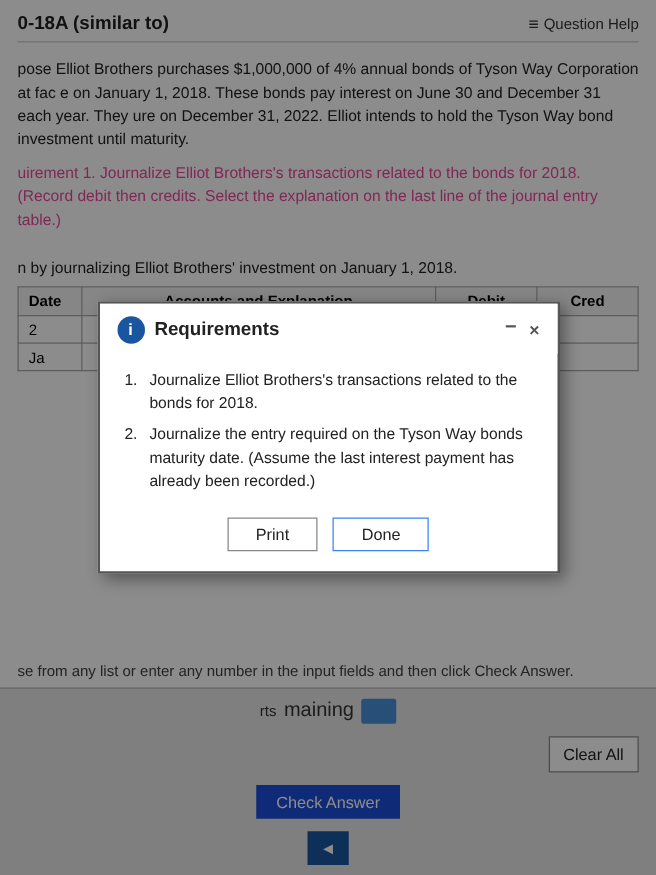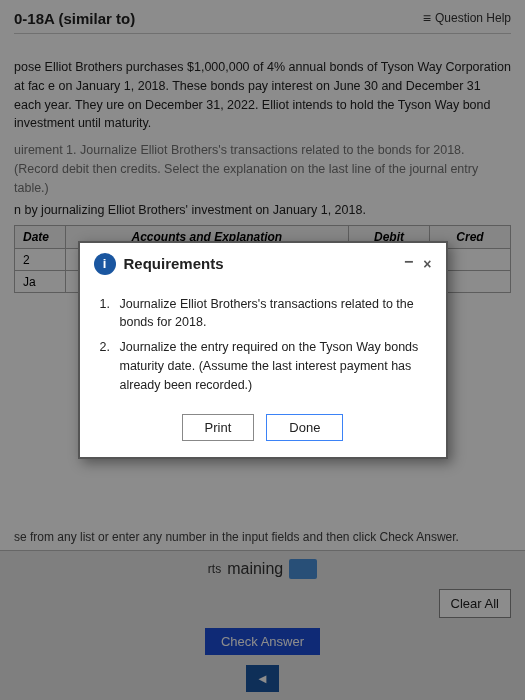--- a/index.html
+++ b/index.html
@@ -18,22 +18,22 @@
       background: #fff;
       width: 100%;
       height: 100%;
       padding: 10px 14px;
       position: relative;
     }
 
     .header-bar {
       display: flex;
       justify-content: space-between;
-      align-items: flex-start;
-      margin-bottom: 24px;
+      align-items: flex-end;
+      margin-bottom: 12px;
       border-bottom: 1px solid #ccc;
       padding-bottom: 6px;
     }
 
     .header-title {
       font-size: 15px;
       font-weight: bold;
       color: #222;
     }
 
@@ -57,23 +57,23 @@
     }
 
     .requirements-link {
       color: #1a0dab;
       text-decoration: underline;
       cursor: pointer;
     }
 
     .requirement-instruction {
       font-size: 12.5px;
-      color: #737373;
+      color: #ec4899;
       line-height: 1.5;
-      margin-bottom: 6px;
+      margin-bottom: 22px;
     }
 
     .instruction-plain {
       font-size: 12.5px;
       color: #222;
       margin-bottom: 8px;
     }
 
     
     .journal-table {
@@ -82,21 +82,20 @@
       margin-bottom: 6px;
     }
 
     .journal-table th {
       border: 1px solid #aaa;
       padding: 4px 8px;
       background: #f5f5f5;
       text-align: center;
       font-size: 12px;
       font-weight: bold;
-      font-style: italic;
     }
 
     .journal-table th.left { text-align: left; }
 
     .journal-table td {
       border: 1px solid #aaa;
       padding: 3px 8px;
       font-size: 12px;
       height: 22px;
     }

